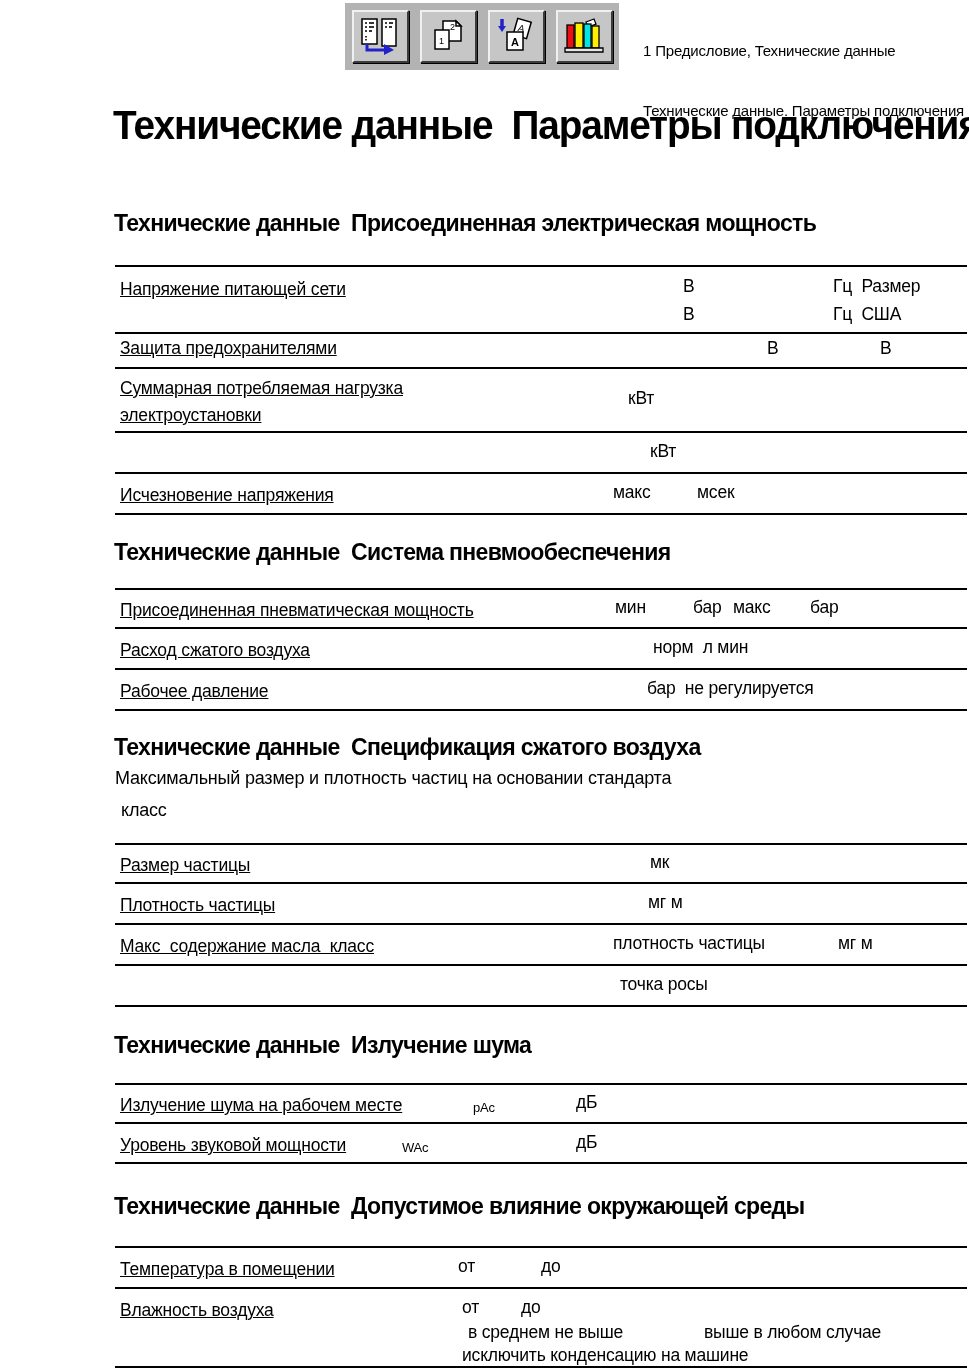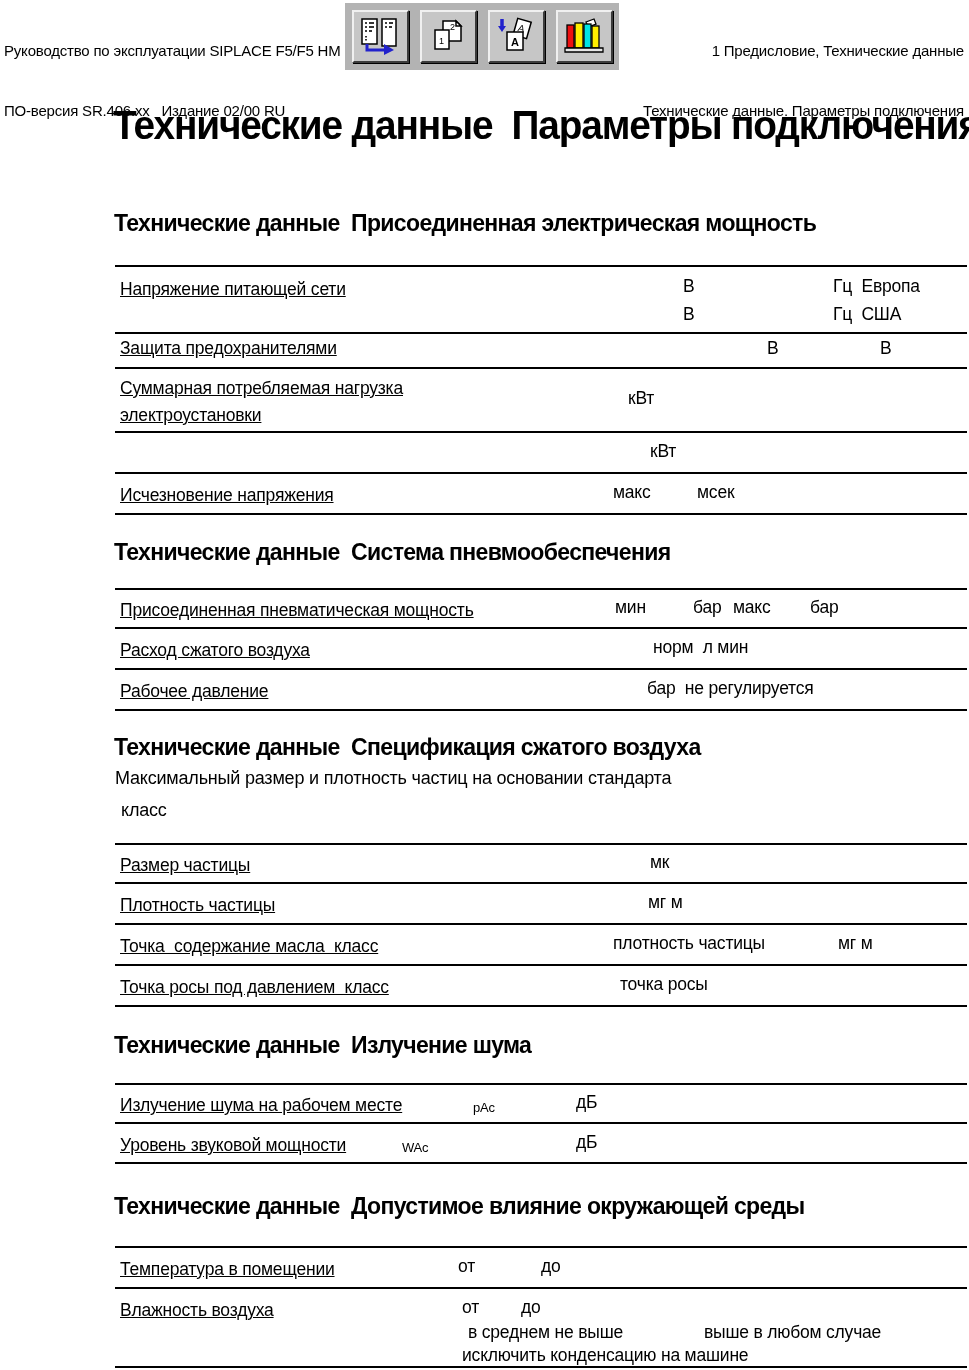--- a/index.html
+++ b/index.html
@@ -1,20 +1,20 @@
 <!DOCTYPE html>
 <html><head>
 <meta charset="utf-8">
 <style>
   html,body{margin:0;padding:0;background:#fff;}
   .page{position:relative;width:969px;height:1370px;background:#ffffff;overflow:hidden;
         font-family:"Liberation Sans", sans-serif;color:#000;}
   
   .hdr-left{position:absolute;left:4px;top:1px;font-size:15px;line-height:20px;letter-spacing:-0.2px;white-space:pre;}
-  .hdr-right{position:absolute;right:5px;top:1px;font-size:15px;line-height:20px;letter-spacing:-0.2px;text-align:right;white-space:pre;}
+  .hdr-right{position:absolute;right:5px;top:1px;font-size:15px;line-height:20px;letter-spacing:-0.2px;text-align:left;white-space:pre;}
   
   .toolbar{position:absolute;left:345px;top:3px;width:274px;height:67px;background:#b3b3b3;
            display:flex;align-items:center;justify-content:center;gap:11px;z-index:5;}
   .tbtn{width:57px;height:53px;background:#c6c6c6;box-sizing:border-box;
         border-top:2px solid #f0f0f0;border-left:2px solid #f0f0f0;
         border-right:2px solid #3c3c3c;border-bottom:2px solid #3c3c3c;
         box-shadow:1px 1px 0 #000;display:flex;align-items:center;justify-content:center;padding:0;cursor:pointer;}
   .tbtn svg{width:44px;height:39px;display:block;}
   
   .h1{position:absolute;left:113px;top:103px;font-size:40px;font-weight:bold;letter-spacing:-1.2px;
@@ -27,24 +27,20 @@
   .row{position:relative;border-bottom:2px solid #000;}
   .lbl{position:absolute;left:5px;font-size:17.5px;letter-spacing:-0.2px;line-height:27px;white-space:pre;text-decoration:underline;}
   .val{position:absolute;font-size:17.5px;letter-spacing:-0.2px;white-space:pre;}
   .sub{position:absolute;font-size:13px;letter-spacing:-0.2px;white-space:pre;}
 </style>
 </head>
 <body>
 
 <div class="page">
 
-  <div class="hdr-left">
-    <div>Руководство по эксплуатации SIPLACE F5/F5 HM</div>
-    <div>ПО-версия SR.406.xx   Издание 02/00 RU</div>
-  </div>
   <div class="hdr-right">
     <div>1 Предисловие, Технические данные</div>
     <div>Технические данные. Параметры подключения</div>
   </div>
 
   <div class="toolbar">
     <button class="tbtn" title="">
       <svg viewBox="0 0 44 39">
         <rect x="4" y="2" width="15" height="25" fill="#fff" stroke="#000" stroke-width="1.5"></rect>
         <rect x="24" y="2" width="14" height="27" fill="#fff" stroke="#000" stroke-width="1.5"></rect>
@@ -98,21 +94,21 @@
     </button>
   </div>
 
   <div class="h1">Технические данные  Параметры подключения</div>
 
   <div class="h2" style="top:209px">Технические данные  Присоединенная электрическая мощность</div>
   <div class="tbl" style="top:265px">
     <div class="row" style="height:65px">
       <div class="lbl" style="top:9px">Напряжение питающей сети</div>
       <span class="val" style="left:568px;top:9px">В</span>
-      <span class="val" style="left:718px;top:9px">Гц  Европа</span>
+      <span class="val" style="left:718px;top:9px">Гц  Размер</span>
       <span class="val" style="left:568px;top:37px">В</span>
       <span class="val" style="left:718px;top:37px">Гц  США</span>
     </div>
     <div class="row" style="height:33px">
       <div class="lbl" style="top:1px">Защита предохранителями</div>
       <span class="val" style="left:652px;top:4px">В</span>
       <span class="val" style="left:765px;top:4px">В</span>
     </div>
     <div class="row" style="height:62px">
       <div class="lbl" style="top:6px">Суммарная потребляемая нагрузка
@@ -154,26 +150,25 @@
   <div class="tbl" style="top:843px">
     <div class="row" style="height:37px">
       <div class="lbl" style="top:7px">Размер частицы</div>
       <span class="val" style="left:535px;top:7px">мк</span>
     </div>
     <div class="row" style="height:39px">
       <div class="lbl" style="top:8px">Плотность частицы</div>
       <span class="val" style="left:533px;top:8px">мг м</span>
     </div>
     <div class="row" style="height:39px">
-      <div class="lbl" style="top:8px">Точка  содержание масла  класс</div>
+      <div class="lbl" style="top:8px">Макс  содержание масла  класс</div>
       <span class="val" style="left:498px;top:8px">плотность частицы</span>
       <span class="val" style="left:723px;top:8px">мг м</span>
     </div>
     <div class="row" style="height:39px">
-      <div class="lbl" style="top:8px">Точка росы под давлением  класс</div>
       <span class="val" style="left:505px;top:8px">точка росы</span>
     </div>
   </div>
 
   <div class="h2" style="top:1031px">Технические данные  Излучение шума</div>
   <div class="tbl" style="top:1083px">
     <div class="row" style="height:37px">
       <div class="lbl" style="top:7px">Излучение шума на рабочем месте</div>
       <span class="sub" style="left:358px;top:15px">pAc</span>
       <span class="val" style="left:461px;top:7px">дБ</span>

